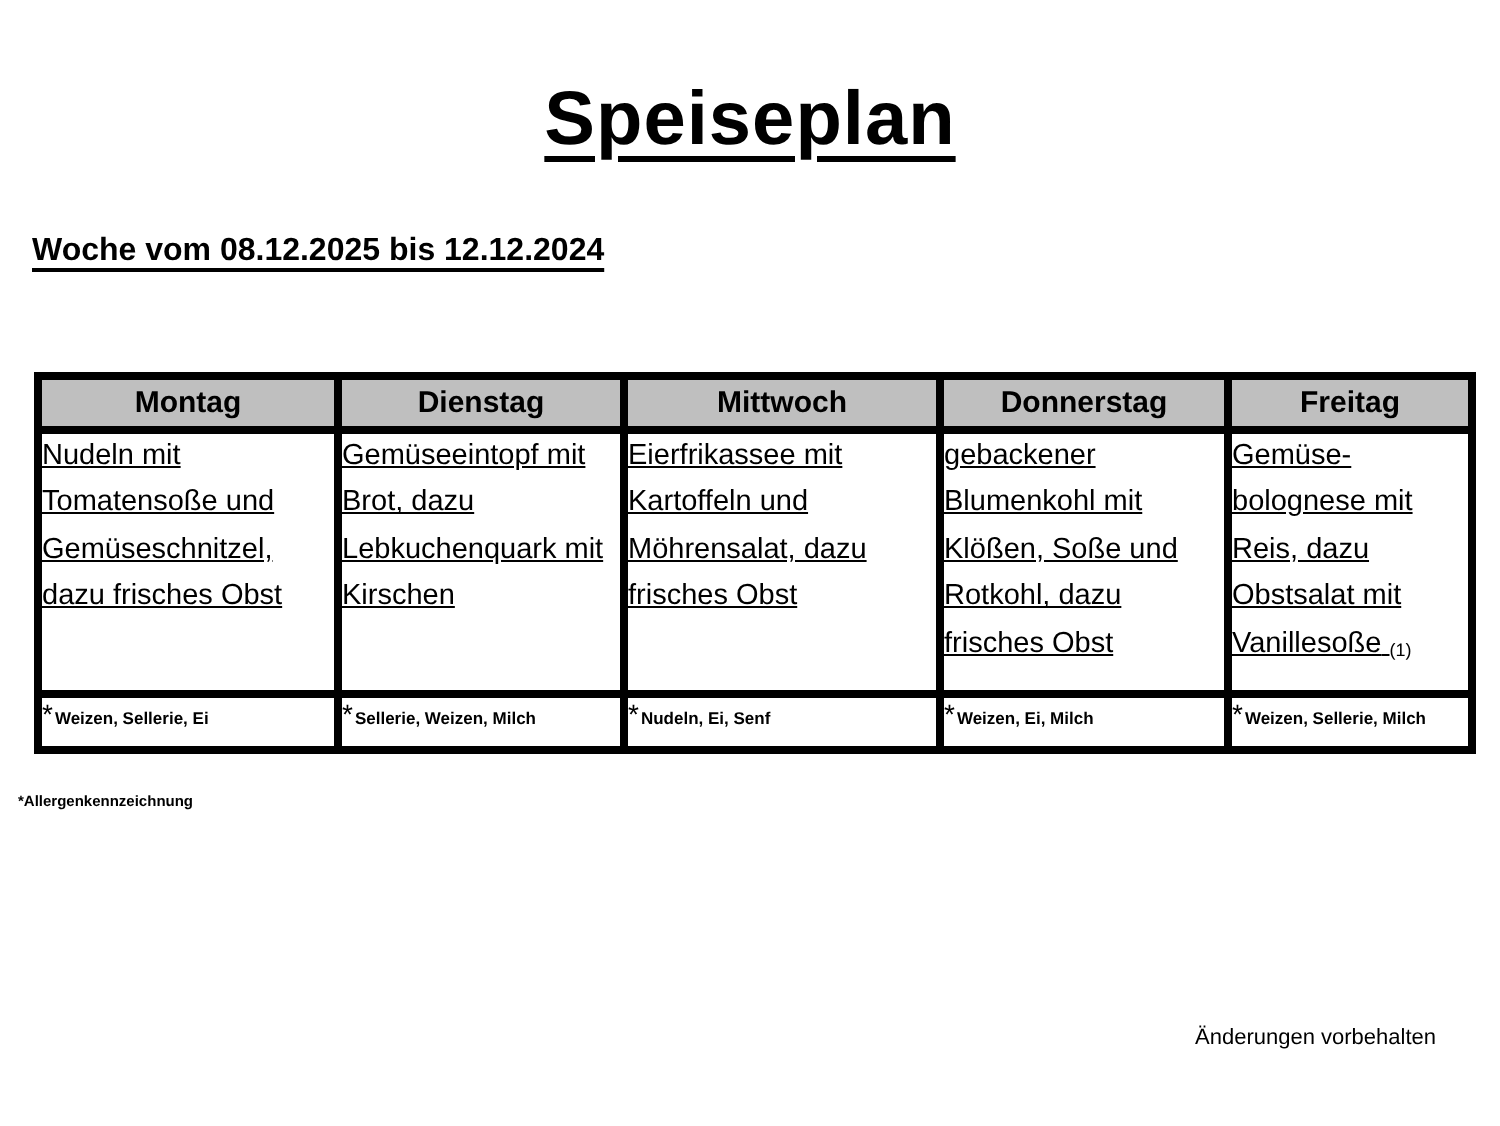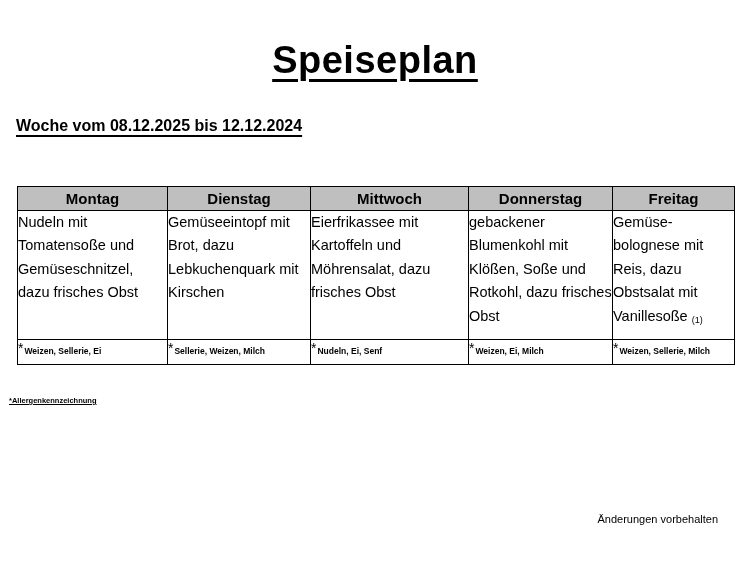--- a/index.html
+++ b/index.html
@@ -58,21 +58,21 @@
   .menu-table {
     position: absolute;
     left: 17px;
     top: 186px;
     width: 717px;
     border-collapse: collapse;
     table-layout: fixed;
   }
   .menu-table th,
   .menu-table td {
-    border: 1px solid #000000;
+    border: 4px solid #000000;
     padding: 0;
     vertical-align: top;
     margin-top: 45px;
   }
 
   .menu-table thead th {
     background: #bfbfbf;
     height: 23px;
     text-align: center;
     font-size: 15px;
@@ -80,20 +80,21 @@
     vertical-align: middle;
     line-height: 23px;
   }
 
   .meal-cell {
     height: 128px;
     padding: 4px 6px 2px 6px;
     font-size: 14.5px;
     line-height: 1.62;
     font-weight: normal;
+    text-decoration: underline;
   }
   .meal-cell .sup {
     font-size: 9px;
     vertical-align: baseline;
     position: relative;
     top: 2px;
   }
 
   .allergen-cell {
     height: 24px;
@@ -123,21 +124,20 @@
   .col-do { width: 144px; }
   .col-fr { width: 122px; }
 
   
   .footnote-allergen {
     position: absolute;
     left: 9px;
     top: 396px;
     font-size: 7.5px;
     font-weight: bold;
-    text-decoration: underline;
   }
   .footnote-additives {
     position: absolute;
     left: 149px;
     top: 396px;
     font-size: 7.5px;
     font-weight: bold;
     white-space: nowrap;
   }
 

